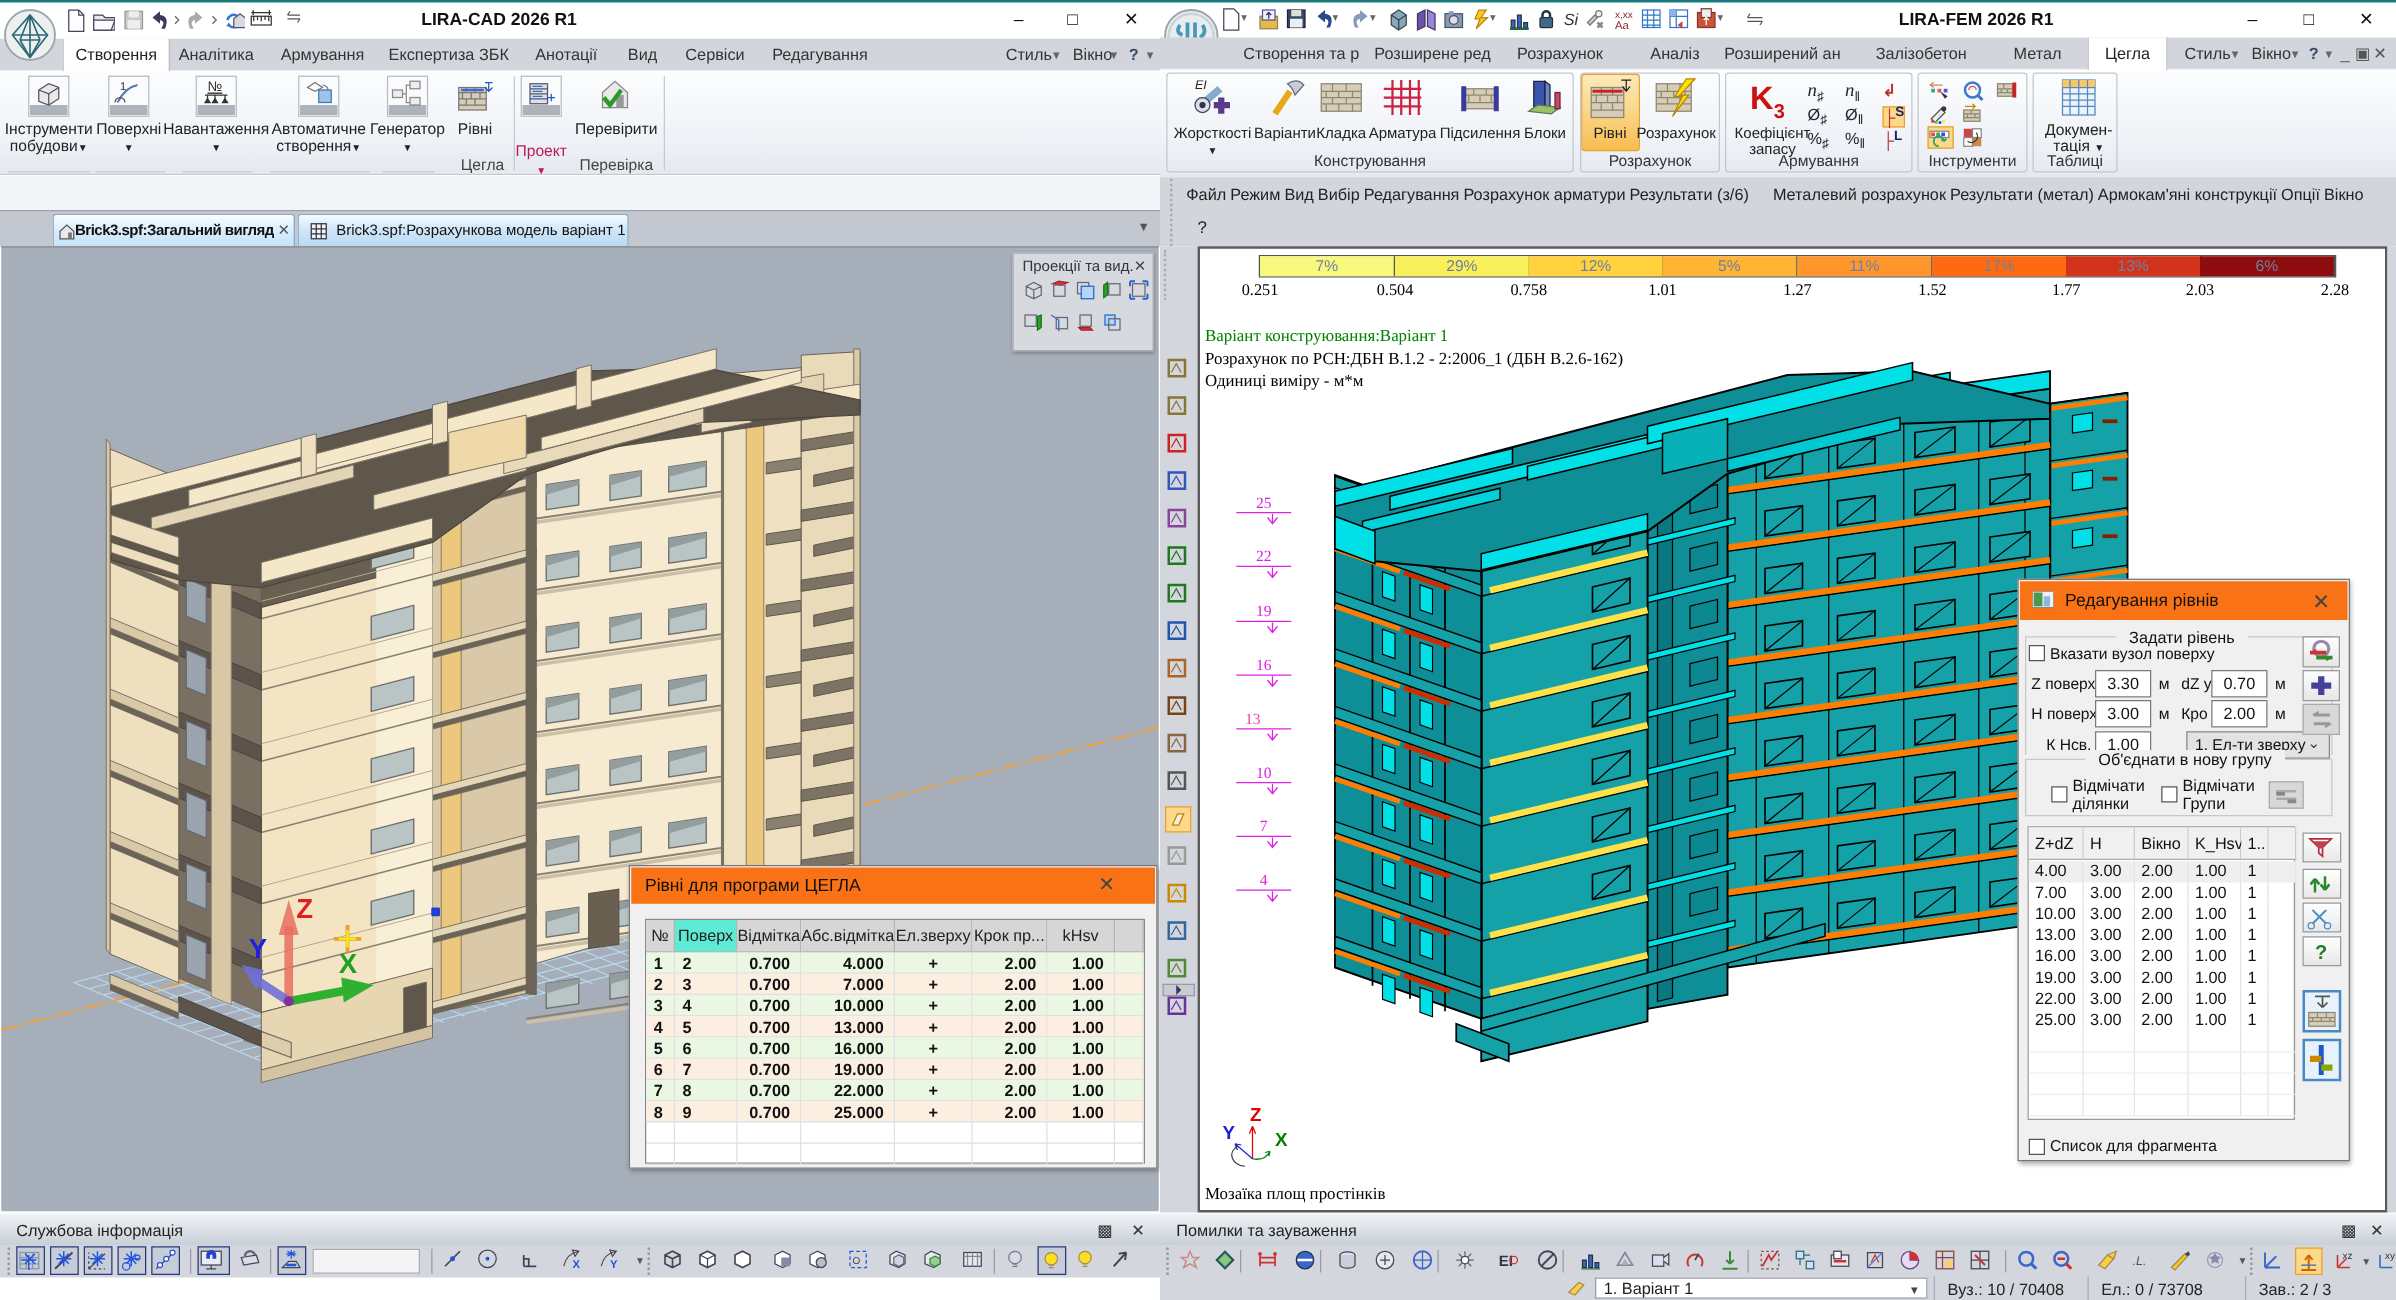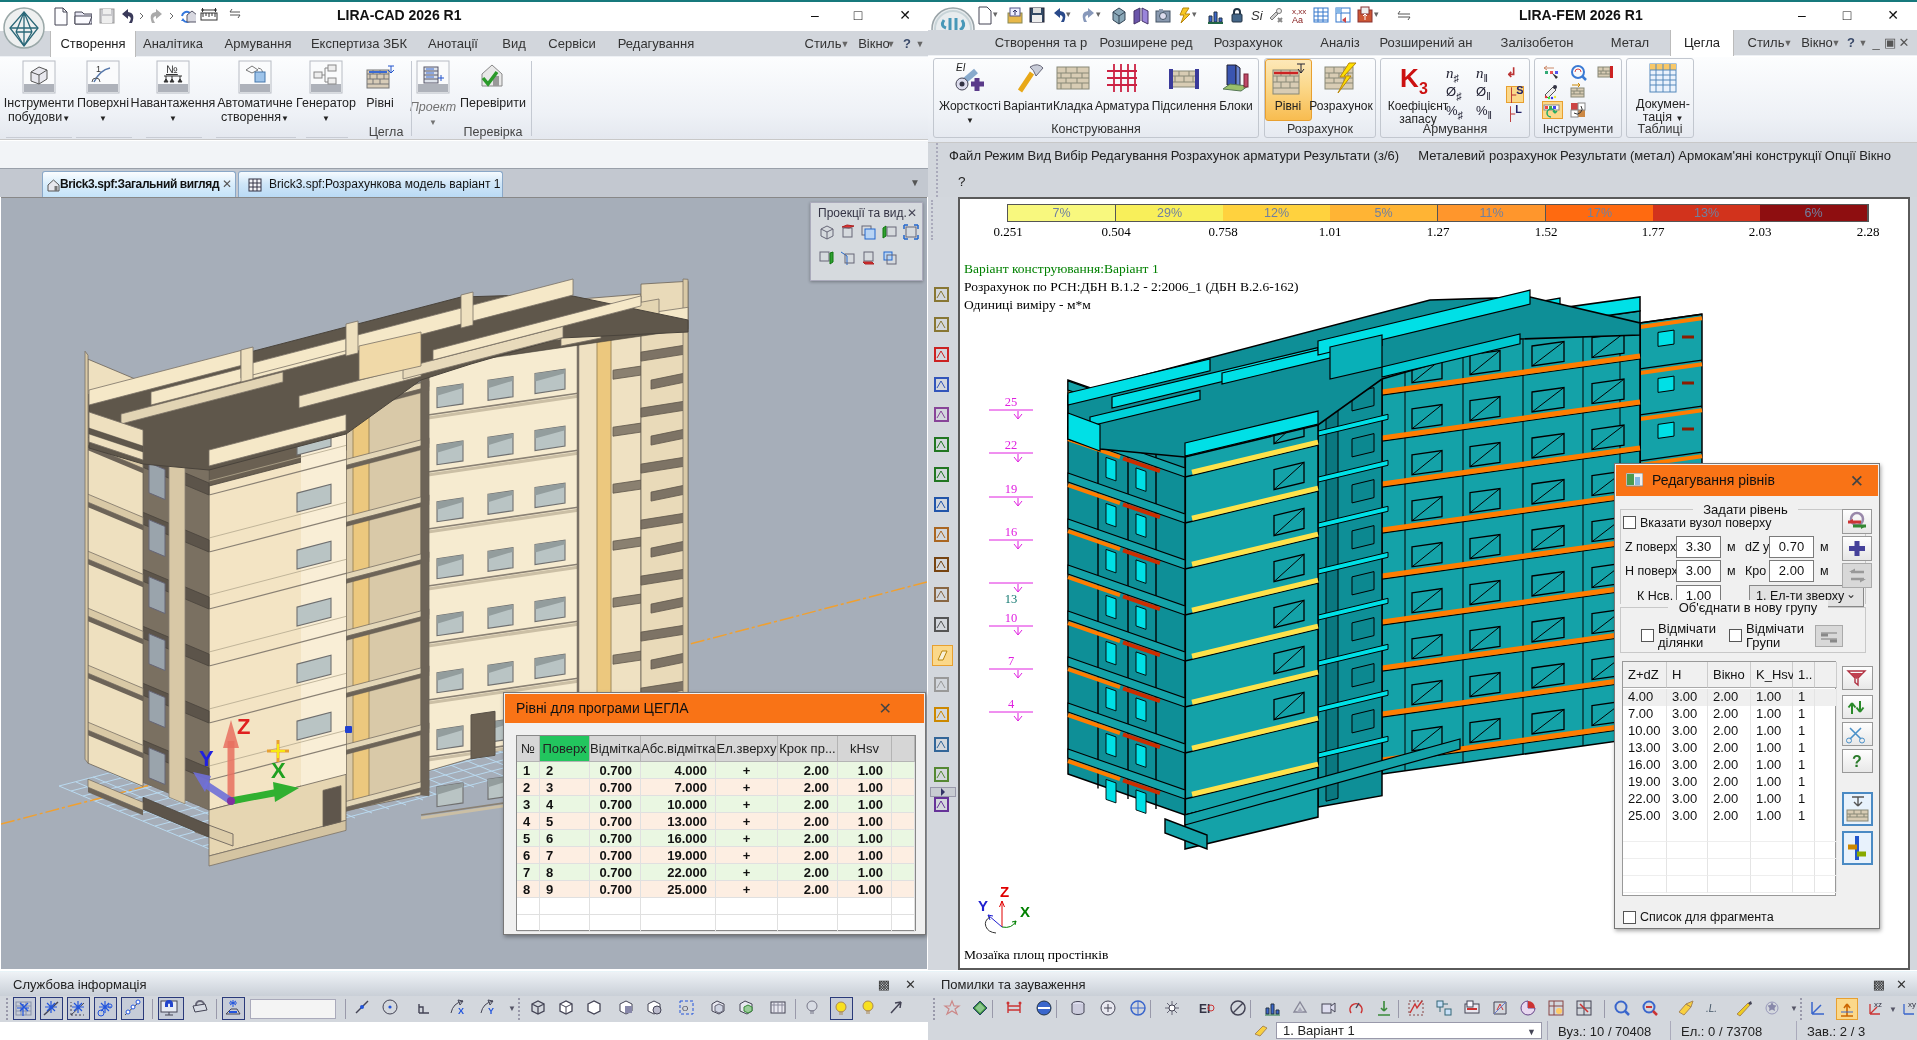--- a/index.html
+++ b/index.html
@@ -189,21 +189,21 @@
             <rect x="1" y="1" width="32" height="32" fill="#fafbfc" stroke="#b8bcc4"></rect>
             <rect x="2" y="24" width="30" height="8" fill="#aeb2ba"></rect>
             <g stroke="#556" fill="#dde2ea">
               <rect x="8" y="7" width="14" height="16"></rect>
               <path d="M8 11 h14 M8 15 h14 M8 19 h14" fill="none"></path>
               <path d="M10 9 h8 M10 13 h8 M10 17 h8" stroke="#3a6ad4" fill="none"></path>
             </g>
             <path d="M22 18 h6 M25 15 v6" stroke="#2255cc"></path>
           </svg>
         </div>
-        <div style="font-size:12.5px;line-height:14px;color:#737373;margin-top:6px;font-style:italic;">Проект<br><span style="font-size:8px;">▼</span></div>
+        <div style="font-size:12.5px;line-height:14px;color:#be185d;margin-top:20px;">Проект<br><span style="font-size:8px;">▼</span></div>
       </div>
 <div class="abs" style="left:453px;top:3px;width:80px;text-align:center;">
         <div style="height:34px;position:relative;">
           <svg width="36" height="34" style="position:absolute;left:50%;margin-left:-18px;top:0;">
             <g>
               <path d="M7 14 L17 5 L27 14 V26 H7 Z" fill="#e8e8e8" stroke="#888"></path>
               <rect x="18" y="16" width="6" height="10" fill="#999"></rect>
               <path d="M8 18 l5 6 9 -12" stroke="#2a9a2a" stroke-width="3.5" fill="none"></path>
             </g>
           </svg>
@@ -531,21 +531,21 @@
 <svg width="18" height="18" style="position:absolute;left:70px;top:46px;">
           <rect x="3" y="3" width="8" height="8" fill="#b8d4f4" stroke="#26c"></rect>
           <rect x="6" y="6" width="9" height="9" fill="none" stroke="#667"></rect>
         </svg>
 </div>
 </div>
 <div class="dlg" style="left:503px;top:692px;width:423px;height:243px;">
 <div class="dlgttl" style="height:29px;line-height:29px;padding-left:11px;">Рівні для програми ЦЕГЛА<span class="dx" style="right:32px;top:0;font-size:16px;">✕</span></div>
 <div class="abs" style="left:12px;top:42px;width:400px;height:196px;background:#fff;border:1px solid #888;">
 <div class="abs" style="left:0px;top:0;width:23px;height:26px;background:#d6d6d6;border-right:1px solid #b4b4b4;border-bottom:1px solid #b4b4b4;font-size:13px;color:#222;text-align:center;line-height:26px;">№</div>
-<div class="abs" style="left:23px;top:0;width:50px;height:26px;background:#22c55e;border-right:1px solid #b4b4b4;border-bottom:1px solid #b4b4b4;font-size:13px;color:#222;text-align:center;line-height:26px;">Поверх</div>
+<div class="abs" style="left:23px;top:0;width:50px;height:26px;background:#5eead4;border-right:1px solid #b4b4b4;border-bottom:1px solid #b4b4b4;font-size:13px;color:#222;text-align:center;line-height:26px;">Поверх</div>
 <div class="abs" style="left:73px;top:0;width:51px;height:26px;background:#d6d6d6;border-right:1px solid #b4b4b4;border-bottom:1px solid #b4b4b4;font-size:13px;color:#222;text-align:center;line-height:26px;">Відмітка</div>
 <div class="abs" style="left:124px;top:0;width:75px;height:26px;background:#d6d6d6;border-right:1px solid #b4b4b4;border-bottom:1px solid #b4b4b4;font-size:13px;color:#222;text-align:center;line-height:26px;">Абс.відмітка</div>
 <div class="abs" style="left:199px;top:0;width:62px;height:26px;background:#d6d6d6;border-right:1px solid #b4b4b4;border-bottom:1px solid #b4b4b4;font-size:13px;color:#222;text-align:center;line-height:26px;">Ел.зверху</div>
 <div class="abs" style="left:261px;top:0;width:60px;height:26px;background:#d6d6d6;border-right:1px solid #b4b4b4;border-bottom:1px solid #b4b4b4;font-size:13px;color:#222;text-align:center;line-height:26px;">Крок пр...</div>
 <div class="abs" style="left:321px;top:0;width:54px;height:26px;background:#d6d6d6;border-right:1px solid #b4b4b4;border-bottom:1px solid #b4b4b4;font-size:13px;color:#222;text-align:center;line-height:26px;">kHsv</div>
 <div class="abs" style="left:375px;top:0;width:23px;height:26px;background:#d6d6d6;border-right:1px solid #b4b4b4;border-bottom:1px solid #b4b4b4;font-size:13px;color:#222;text-align:center;line-height:26px;"></div>
 <div class="abs" style="left:0px;top:26px;width:23px;height:17px;background:#eaf7e2;font-size:13px;font-weight:bold;color:#111;text-align:left;padding-left:6px;line-height:17px;border-right:1px solid #e0e0e0;border-bottom:1px solid #e0e0e0;">1</div>
 <div class="abs" style="left:23px;top:26px;width:50px;height:17px;background:#eaf7e2;font-size:13px;font-weight:bold;color:#111;text-align:left;padding-left:6px;line-height:17px;border-right:1px solid #e0e0e0;border-bottom:1px solid #e0e0e0;">2</div>
 <div class="abs" style="left:73px;top:26px;width:51px;height:17px;background:#eaf7e2;font-size:13px;font-weight:bold;color:#111;text-align:right;padding-right:8px;line-height:17px;border-right:1px solid #e0e0e0;border-bottom:1px solid #e0e0e0;">0.700</div>
 <div class="abs" style="left:124px;top:26px;width:75px;height:17px;background:#eaf7e2;font-size:13px;font-weight:bold;color:#111;text-align:right;padding-right:8px;line-height:17px;border-right:1px solid #e0e0e0;border-bottom:1px solid #e0e0e0;">4.000</div>
@@ -1158,21 +1158,21 @@
 <div class="abs" style="left:36px;top:283px;width:30px;text-align:center;font-size:12.5px;color:#e020e0;font-family:'Liberation Serif',serif;">19</div>
 <svg width="46" height="18" style="position:absolute;left:28px;top:297px;">
         <path d="M1 1 H45" stroke="#e020e0"></path>
         <path d="M30 2 v7 M26 5 l4 5 4 -5" stroke="#e020e0" fill="none"></path>
       </svg>
 <div class="abs" style="left:36px;top:326px;width:30px;text-align:center;font-size:12.5px;color:#e020e0;font-family:'Liberation Serif',serif;">16</div>
 <svg width="46" height="18" style="position:absolute;left:28px;top:340px;">
         <path d="M1 1 H45" stroke="#e020e0"></path>
         <path d="M30 2 v7 M26 5 l4 5 4 -5" stroke="#e020e0" fill="none"></path>
       </svg>
-<div class="abs" style="left:36px;top:369px;width:30px;text-align:center;font-size:12.5px;color:#0f766e;font-family:'Liberation Serif',serif;margin-top:24px;">13</div>
+<div class="abs" style="left:36px;top:369px;width:30px;text-align:left;font-size:12.5px;color:#ec4899;font-family:'Liberation Serif',serif;">13</div>
 <svg width="46" height="18" style="position:absolute;left:28px;top:383px;">
         <path d="M1 1 H45" stroke="#e020e0"></path>
         <path d="M30 2 v7 M26 5 l4 5 4 -5" stroke="#e020e0" fill="none"></path>
       </svg>
 <div class="abs" style="left:36px;top:412px;width:30px;text-align:center;font-size:12.5px;color:#e020e0;font-family:'Liberation Serif',serif;">10</div>
 <svg width="46" height="18" style="position:absolute;left:28px;top:426px;">
         <path d="M1 1 H45" stroke="#e020e0"></path>
         <path d="M30 2 v7 M26 5 l4 5 4 -5" stroke="#e020e0" fill="none"></path>
       </svg>
 <div class="abs" style="left:36px;top:455px;width:30px;text-align:center;font-size:12.5px;color:#e020e0;font-family:'Liberation Serif',serif;">7</div>

